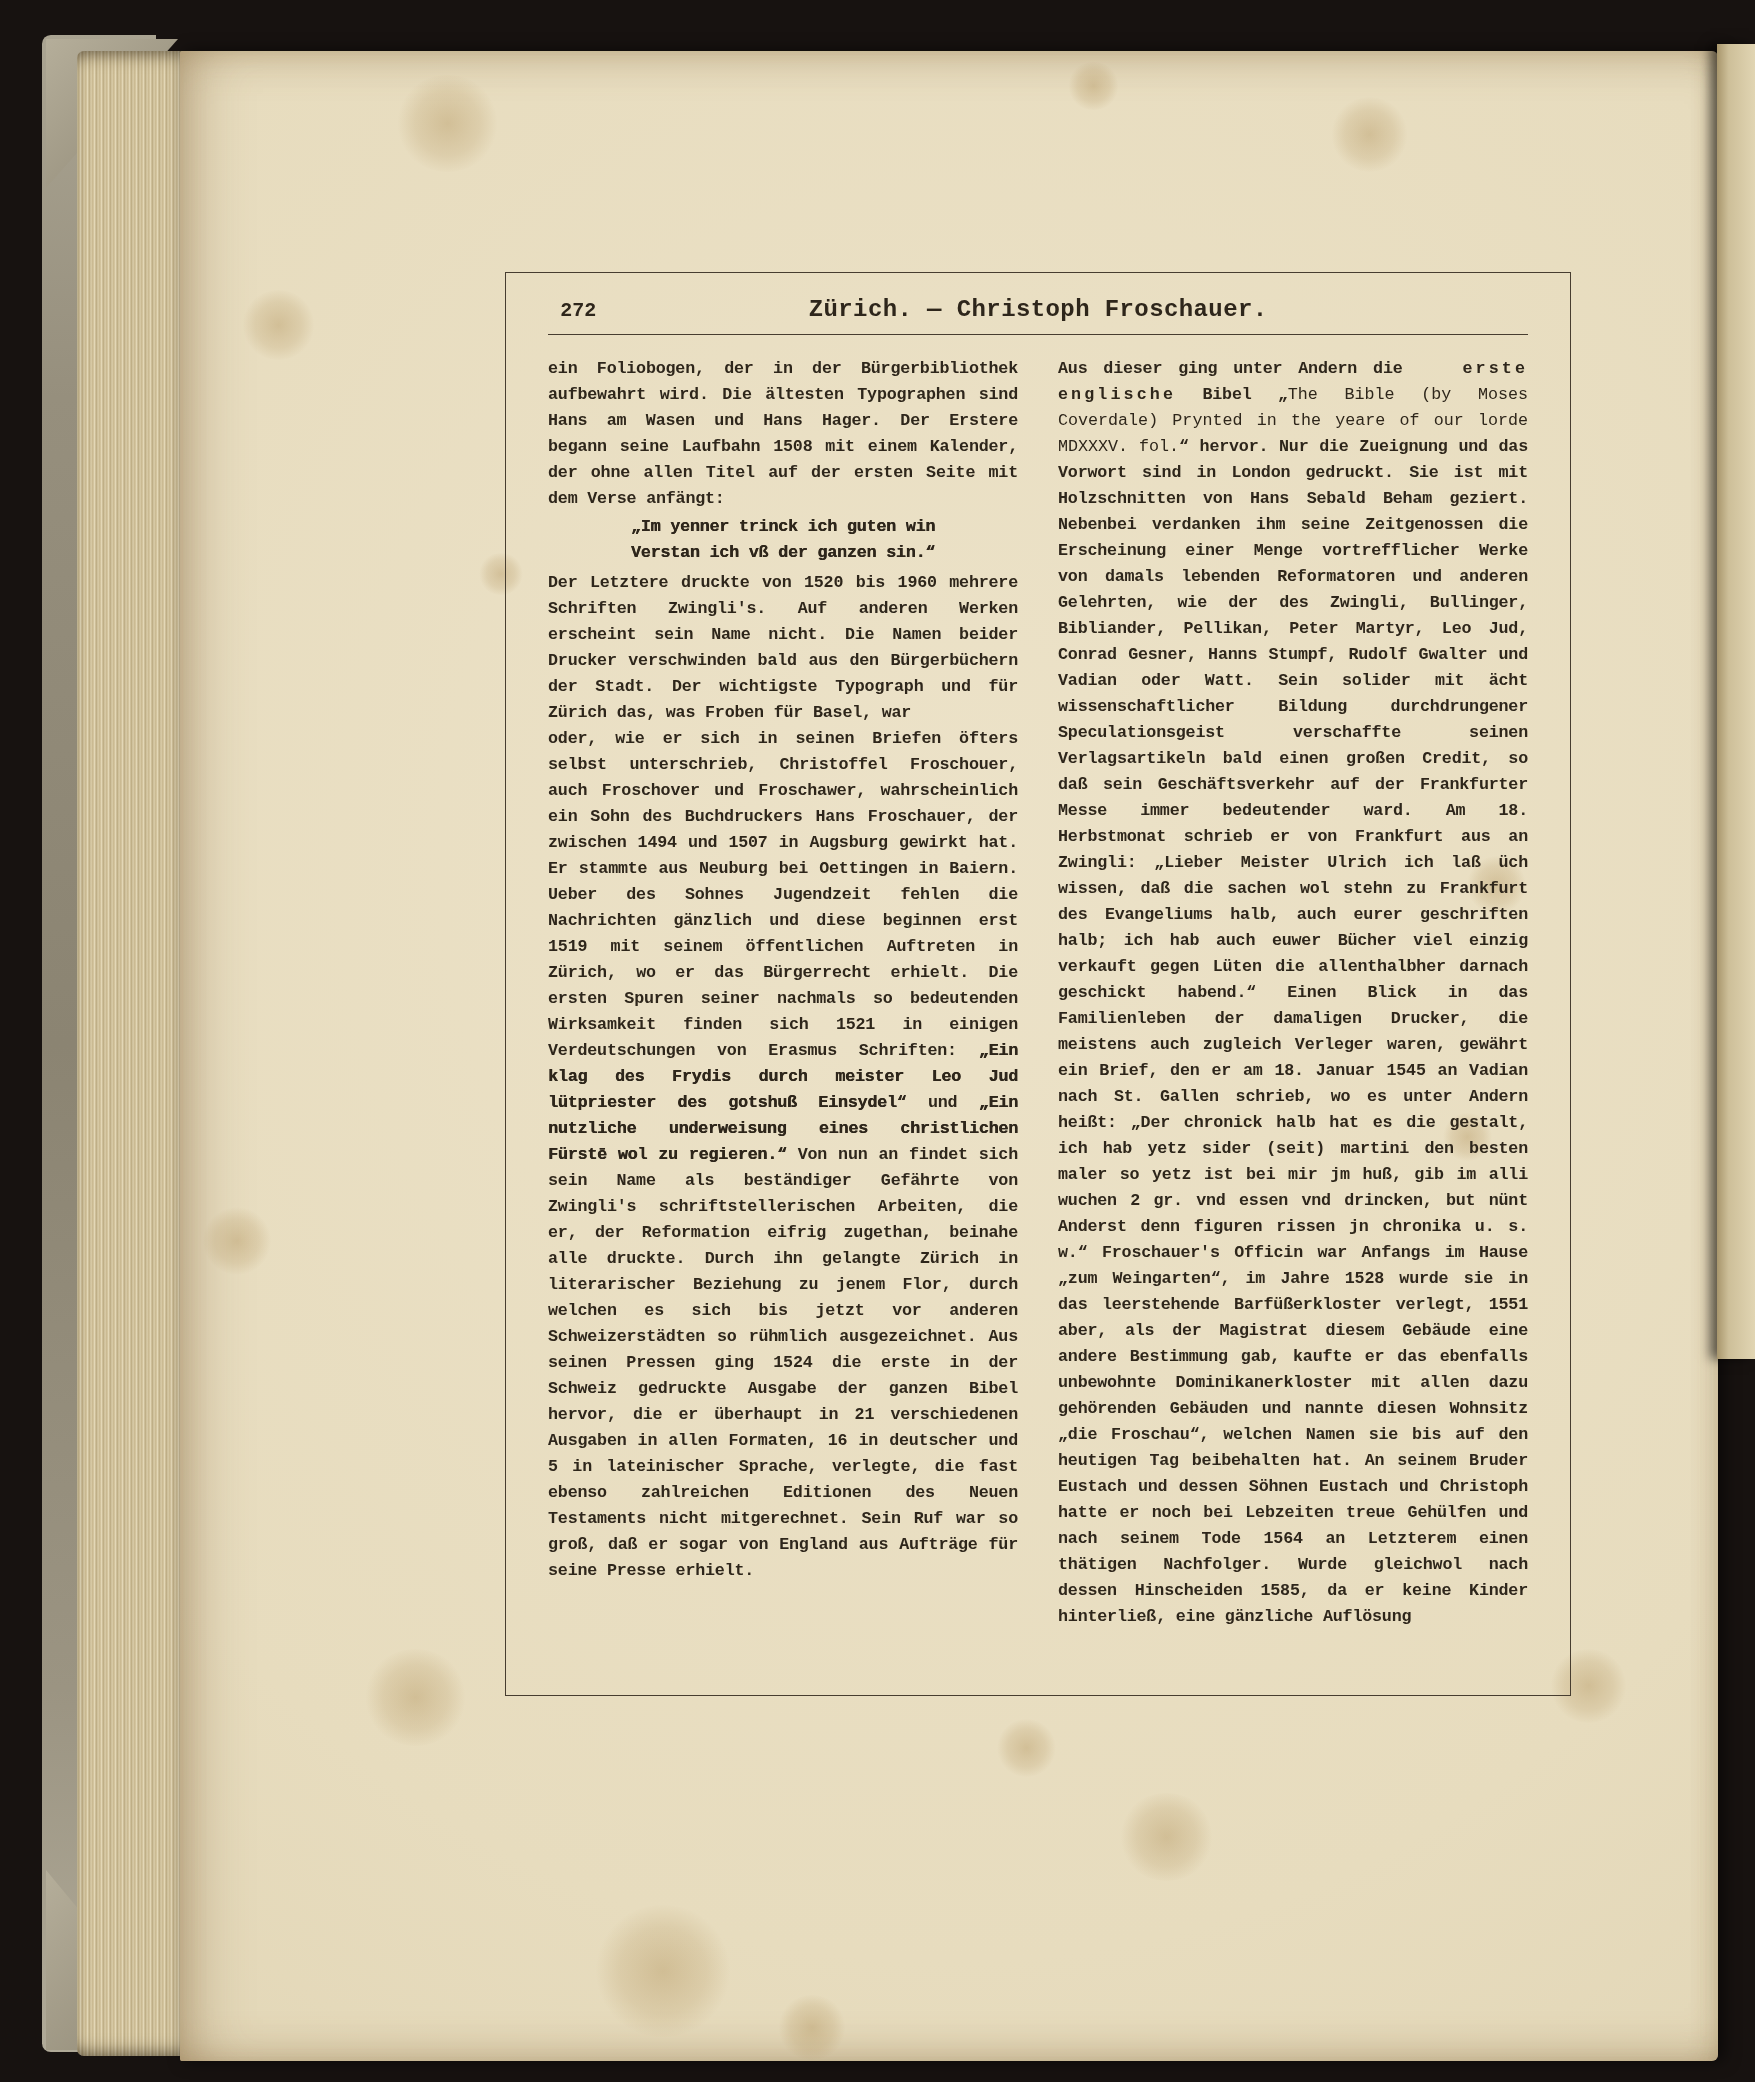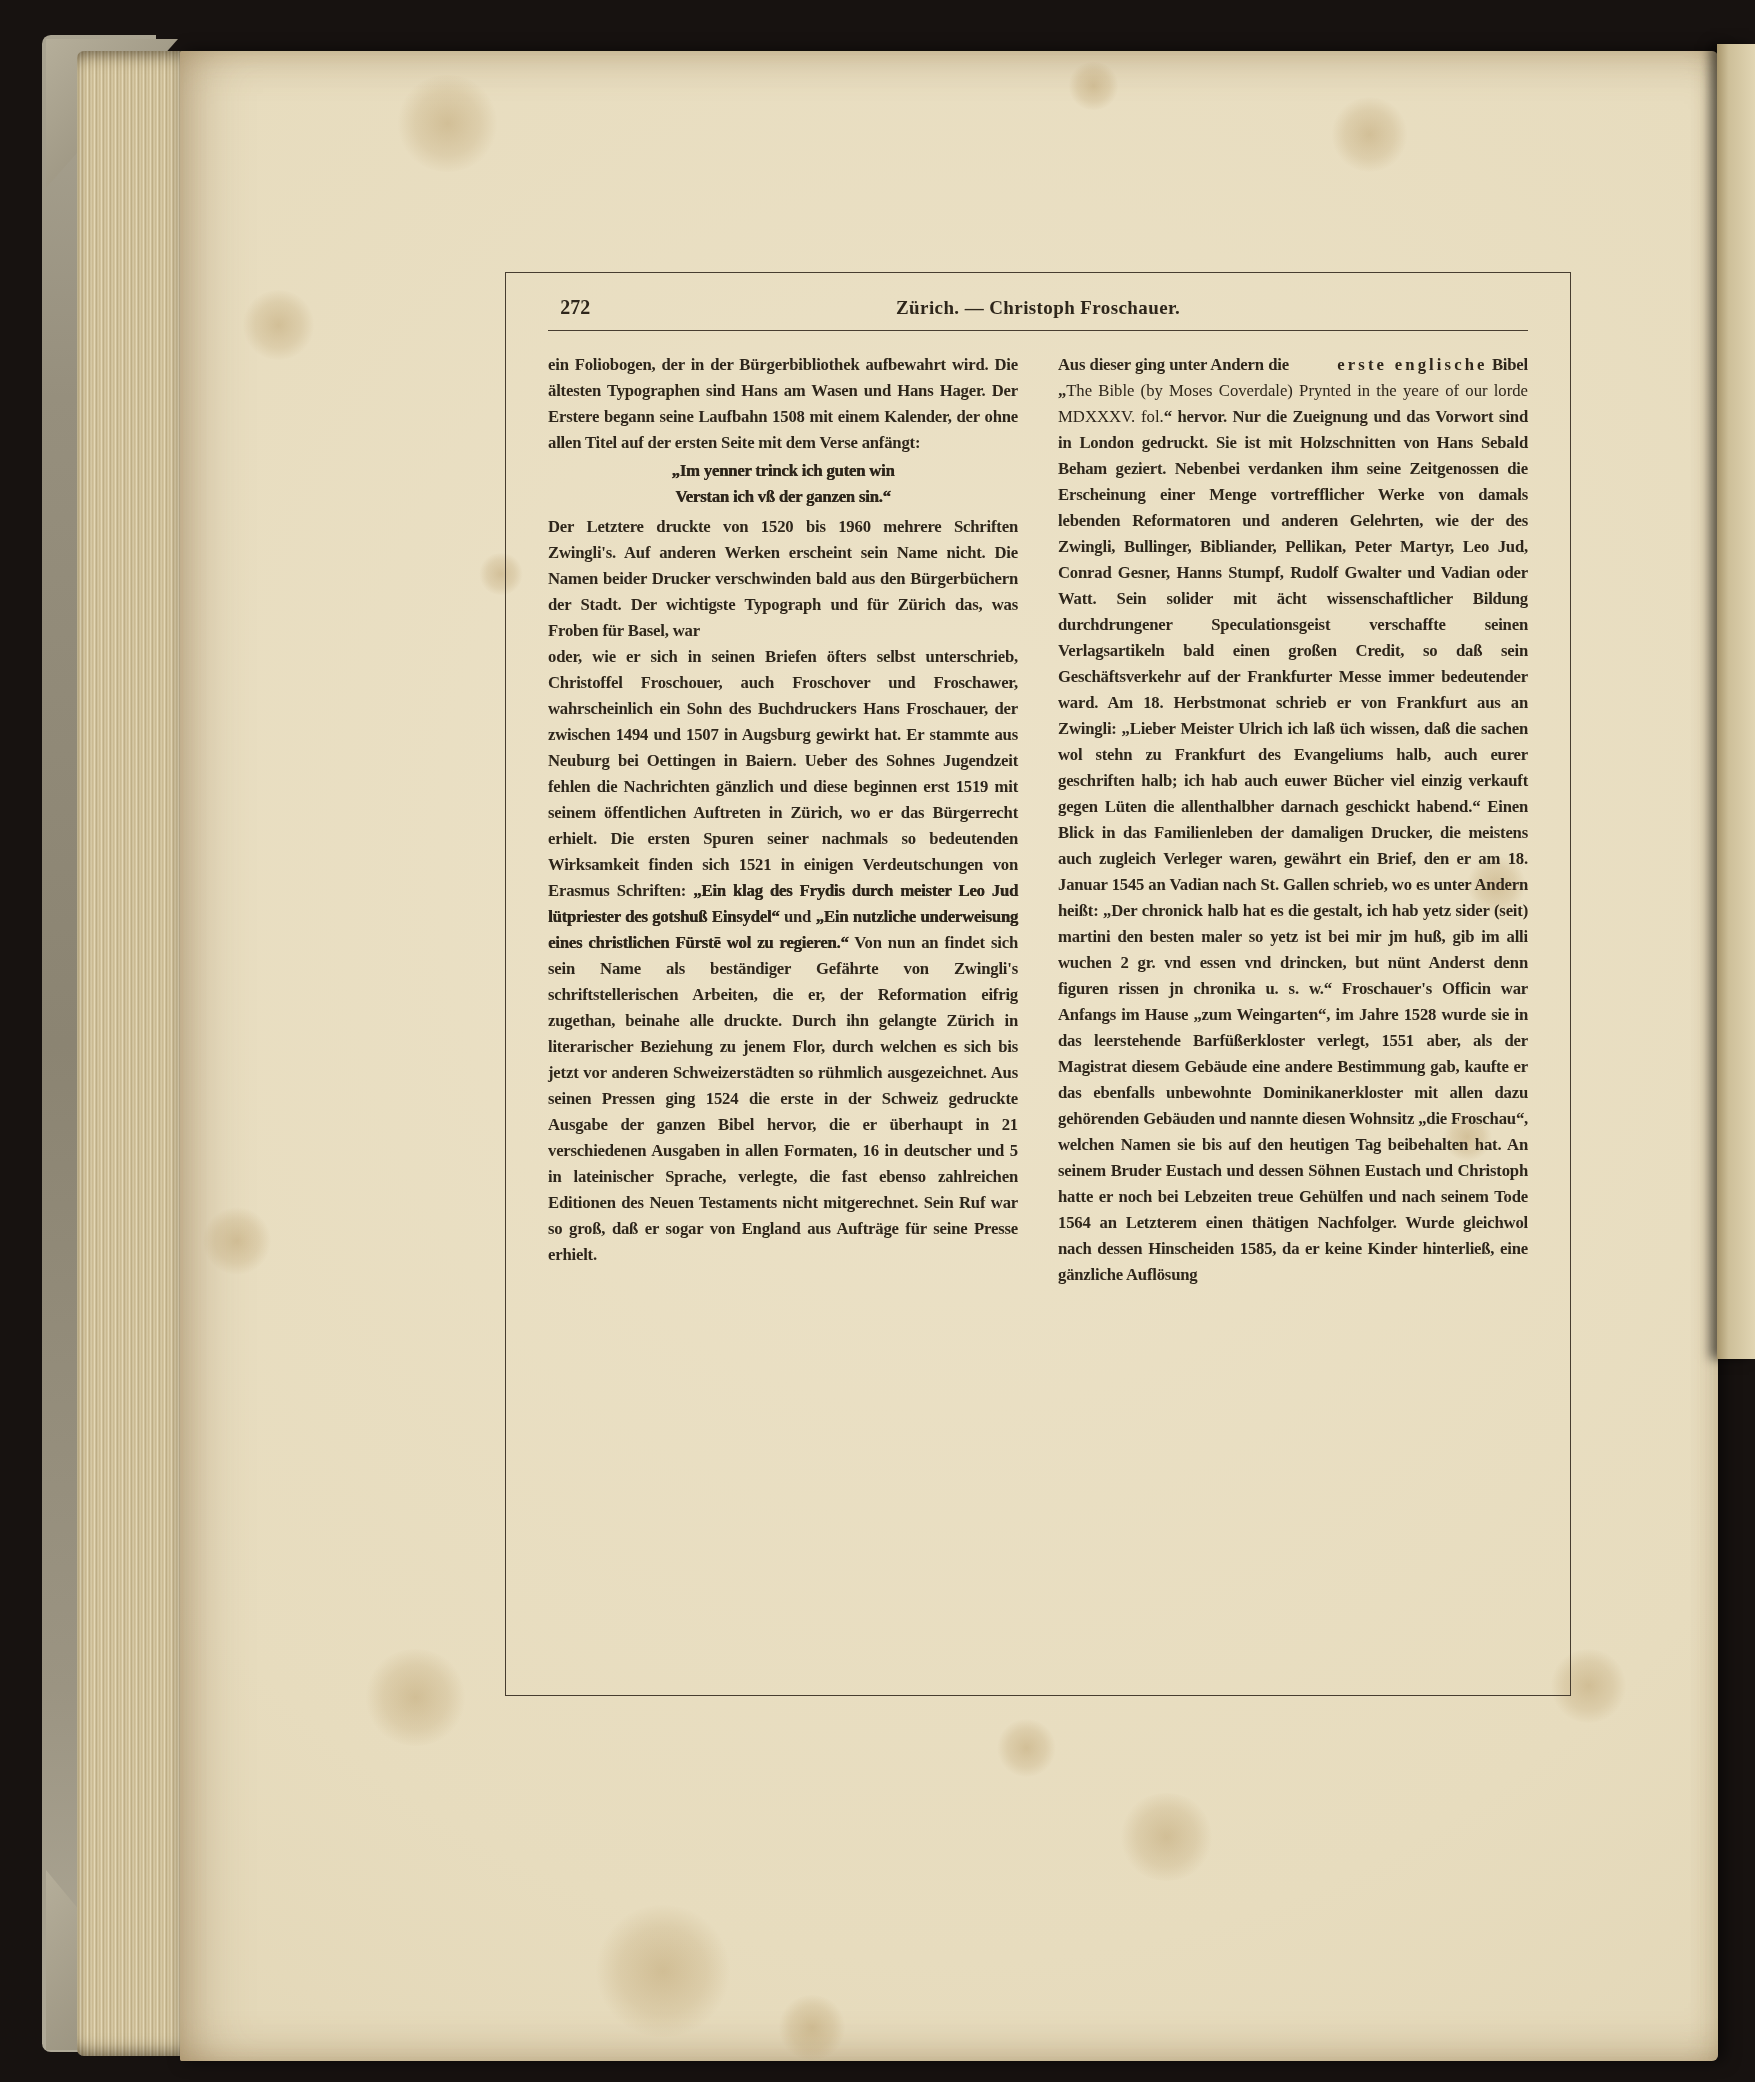--- a/index.html
+++ b/index.html
@@ -29,41 +29,42 @@
   .main-page{
     position:absolute;left:180px;top:51px;width:1538px;height:2010px;
     background:radial-gradient(120% 100% at 50% 40%, #ece2c8 0%, var(--paper,#e7dcbe) 55%, #ddd0ae 100%);
     border-radius:2.6px 6.1px 6.1px 2.6px;
     box-shadow:
       inset 40px 0 61px -30px rgba(120,88,44,.40),
       inset -10.5px 0 30px -14px rgba(120,88,44,.28),
       inset 0 23px 49px -24.6px rgba(120,88,44,.33),
       inset 0 -23px 49px -24.6px rgba(120,88,44,.33),
       5.3px 0 16px rgba(0,0,0,.55);
+    font-family: Liberation Mono, monospace;
   }
   .next-page-edge{
     position:absolute;right:0;top:44px;width:39px;height:1315px;
     background:linear-gradient(90deg,#a8966c 0%,#cdbf99 30%,#e2d6b4 100%);
     box-shadow:-7px 0 10.5px rgba(0,0,0,.55);
   }
   
   .spot{
     position:absolute;border-radius:50%;pointer-events:none;
     background:radial-gradient(circle, rgba(146,104,34,.26) 0%, rgba(146,104,34,.13) 45%, rgba(146,104,34,0) 70%);
   }
   
   .frame{
     position:absolute;left:325px;top:221px;width:1064px;height:1422px;
     border:1.8px solid var(--frame,#473d30);
     overflow:hidden;
   }
   .content{position:absolute;left:42px;top:23px;width:980px;}
   .header-row{display:flex;align-items:baseline;color:var(--ink,#2e261b);}
   .page-number{font-size:20px;font-weight:bold;margin-left:12.3px;width:79px;}
-  .running-head{flex:1;text-align:center;font-size:19px;font-weight:bold;letter-spacing:0.4px;margin-right:91px;}
+  .running-head{flex:1;text-align:center;font-size:24px;font-weight:bold;letter-spacing:0.4px;margin-right:91px;}
   .header-rule{border:none;border-top:1.8px solid var(--frame,#473d30);margin:10.5px 0 0 0;}
   .columns{display:flex;gap:40px;margin-top:21px;}
   .column{
     width:470px;color:var(--ink,#2e261b);
     font-size:16.7px;line-height:26px;font-weight:700;
     text-align:justify;letter-spacing:-0.2px;
   }
   .para{margin:0;}
   .b{text-shadow:0.4px 0 currentColor;}
   .sp{letter-spacing:3.1px;margin-left:44px;}

